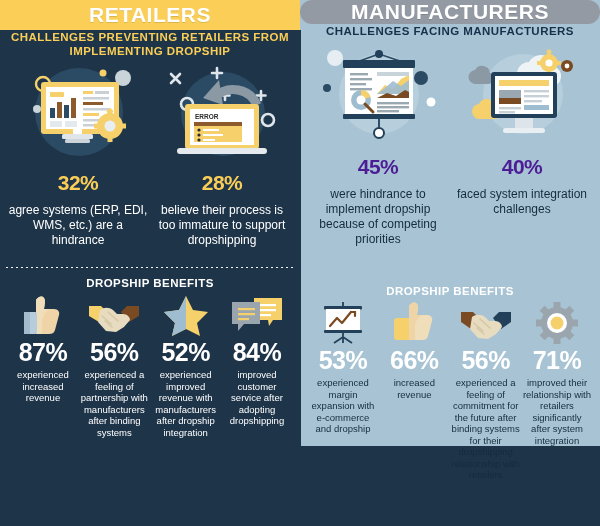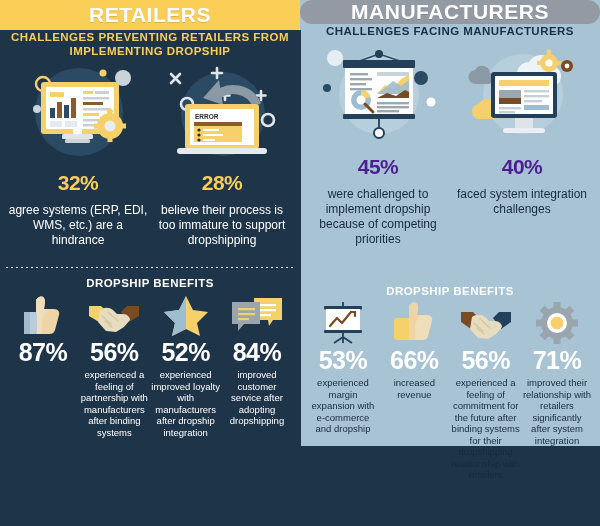--- a/index.html
+++ b/index.html
@@ -178,20 +178,21 @@
       <div class="ben">
         <div class="ben-art">
           <svg viewBox="0 0 54 42" width="54" height="42">
             <path d="M20 6 c3-5 9-5 9 2 l-1 7 h10 c4 0 6 3 5 6 l-4 15 c-1 3-3 4-6 4 H20 Z" fill="#efd4a8"></path>
             <path d="M20 6 c3-5 9-5 9 2 l-1 7 h6 c-5 3-8 8-8 13 v12 h-6 Z" fill="#f0ddb9"></path>
             <rect x="8" y="18" width="13" height="22" rx="2" fill="#b8cddb"></rect>
             <rect x="8" y="18" width="6" height="22" fill="#a3bccd"></rect>
           </svg>
         </div>
         <div class="ben-pct white">87%</div>
+        <div class="ben-cap white">experienced increased revenue</div>
       </div>
 
       <div class="ben">
         <div class="ben-art">
           <svg viewBox="0 0 54 42" width="54" height="42">
             <path d="M2 12 h12 l6 6 -8 10 -10 -6 Z" fill="#f6d06b"></path>
             <path d="M52 12 h-12 l-6 6 8 10 10 -6 Z" fill="#7a4a22"></path>
             <path d="M13 16 c4-3 9-3 13 0 l4 4 h6 c4 0 7 3 7 6 l-6 7 -8 5 -10 -1 -8 -9 Z" fill="#e8dcc0"></path>
             <path d="M15 22 l9 8 M21 18 l10 9 M18 27 l7 6" stroke="#d6c8a6" stroke-width="1.6" fill="none" stroke-linecap="round"></path>
           </svg>
@@ -201,21 +202,21 @@
       </div>
 
       <div class="ben">
         <div class="ben-art">
           <svg viewBox="0 0 54 42" width="54" height="42">
             <path d="M27 2 L34 16 L49 18 L38 29 L41 42 L27 35 L13 42 L16 29 L5 18 L20 16 Z" fill="#f6d06b"></path>
             <path d="M27 2 L20 16 L5 18 L16 29 L13 42 L27 35 Z" fill="#9fbdd0"></path>
           </svg>
         </div>
         <div class="ben-pct white">52%</div>
-        <div class="ben-cap white">experienced improved loyalty with manufacturers after dropship integration</div>
+        <div class="ben-cap white">experienced improved revenue with manufacturers after dropship integration</div>
       </div>
 
       <div class="ben">
         <div class="ben-art">
           <svg viewBox="0 0 54 42" width="54" height="42">
             <path d="M24 4 h28 v22 h-9 l-4 6 -1 -6 h-14 Z" fill="#f6d06b"></path>
             <rect x="30" y="10" width="16" height="2.2" fill="#ffffff"></rect>
             <rect x="30" y="15" width="16" height="2.2" fill="#ffffff"></rect>
             <rect x="30" y="20" width="11" height="2.2" fill="#ffffff"></rect>
             <path d="M2 8 h28 v22 h-16 l-6 7 v-7 h-6 Z" fill="#9aa5ae"></path>
@@ -268,21 +269,21 @@
               <path d="M0 -10 A10 10 0 0 1 9.5 -3 L0 0 Z" fill="#f6d06b"></path>
               <circle r="4.5" fill="#ffffff"></circle>
               <path d="M4 4 l8 8" stroke="#7a4a22" stroke-width="3" stroke-linecap="round"></path>
             </g>
             <rect x="64" y="54" width="32" height="2.4" fill="#9aa8b2"></rect>
             <rect x="64" y="58" width="32" height="2.4" fill="#9aa8b2"></rect>
             <rect x="64" y="62" width="22" height="2.4" fill="#9aa8b2"></rect>
           </svg>
         </div>
         <div class="pct navy">45%</div>
-        <div class="caption navy">were challenged to implement dropship because of competing priorities</div>
+        <div class="caption navy">were hindrance to implement dropship because of competing priorities</div>
       </div>
 
       <div class="chal">
         <div class="chal-art">
           <svg viewBox="0 0 130 100" width="130" height="100">
             <circle cx="66" cy="46" r="40" fill="#b7cfdd"></circle>
             <path d="M72 14 a14 14 0 0 1 26 5 a10 10 0 0 1 -2 19 H72 a12 12 0 0 1 0 -24 Z" fill="#eef3f6"></path>
             <path d="M18 22 a8 8 0 0 1 15 3 a6 6 0 0 1 -1 11 H19 a7 7 0 0 1 -1 -14 Z" fill="#8b99a5"></path>
             <path d="M22 56 a9 9 0 0 1 17 3 a6 6 0 0 1 -1 12 H23 a7.5 7.5 0 0 1 -1 -15 Z" fill="#f6d06b"></path>
             <g transform="translate(92,15)">

